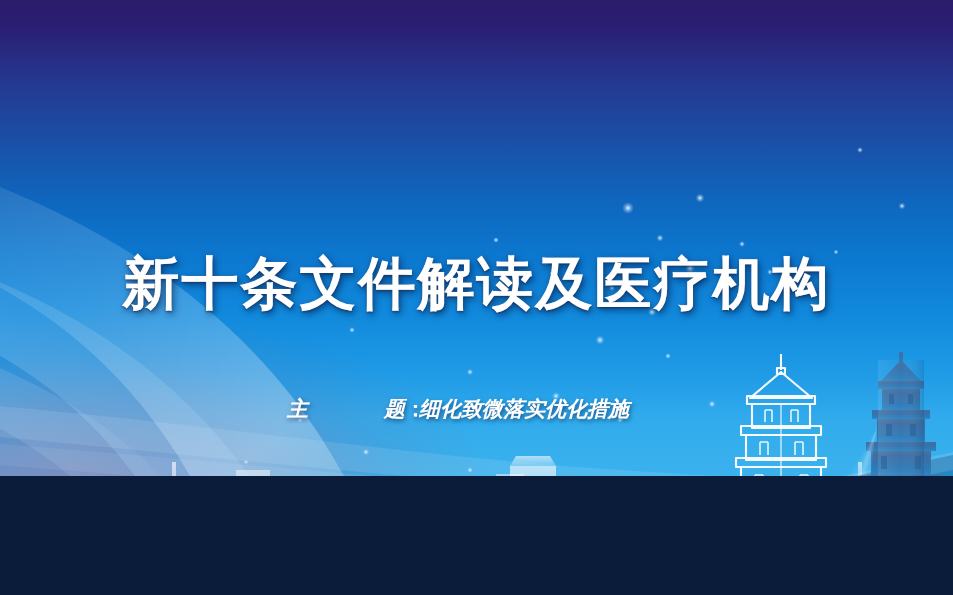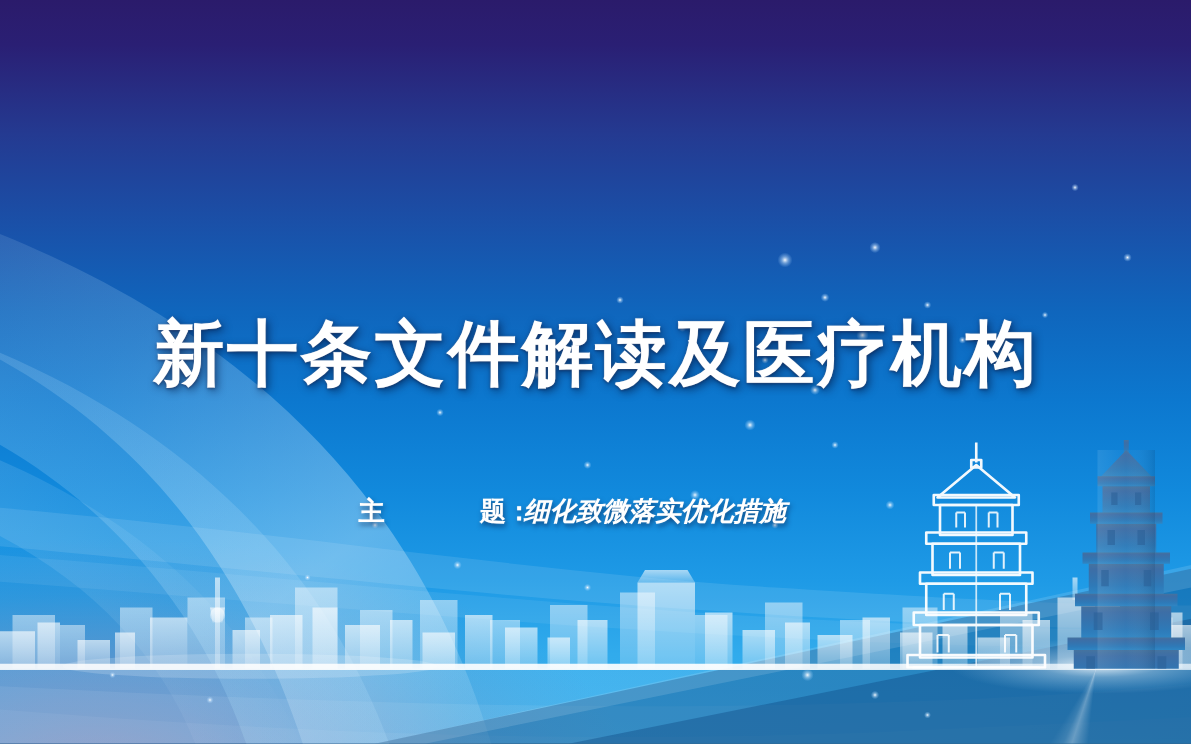--- a/index.html
+++ b/index.html
@@ -1,20 +1,20 @@
 <!DOCTYPE html>
 <html lang="zh"><head>
 <meta charset="utf-8">
 <title>Conference Title Slide</title>
 <style>
   html,body{margin:0;padding:0;background:#0b1b3a;}
   *{box-sizing:border-box;}
   #stage{
     position:relative;
-    width:953px;height:595px;
+    width:953px;height:476px;
     overflow:hidden;
     font-family:"Liberation Sans","DejaVu Sans",sans-serif;
     user-select:none;
   }
 
   
   .layer{position:absolute;inset:0;}
 
   #bg-base{
     background:
@@ -82,20 +82,21 @@
     text-shadow:1px 2px 4px rgba(5,25,70,.60),0 0 1px rgba(255,255,255,.4);
     white-space:pre;
   }
   #info .row{display:block;}
   #info .lbl{
     display:inline-block;
     width:118px;
     text-align:justify;
     text-align-last:justify;
     vertical-align:top;
+    font-style:italic;
   }
   #info .colon{display:inline-block;width:14px;}
   #info .val{display:inline-block;vertical-align:top;font-style:italic;}
 </style>
 </head>
 <body>
 
 <div id="stage">
 
   <div class="layer" id="bg-base"></div>

